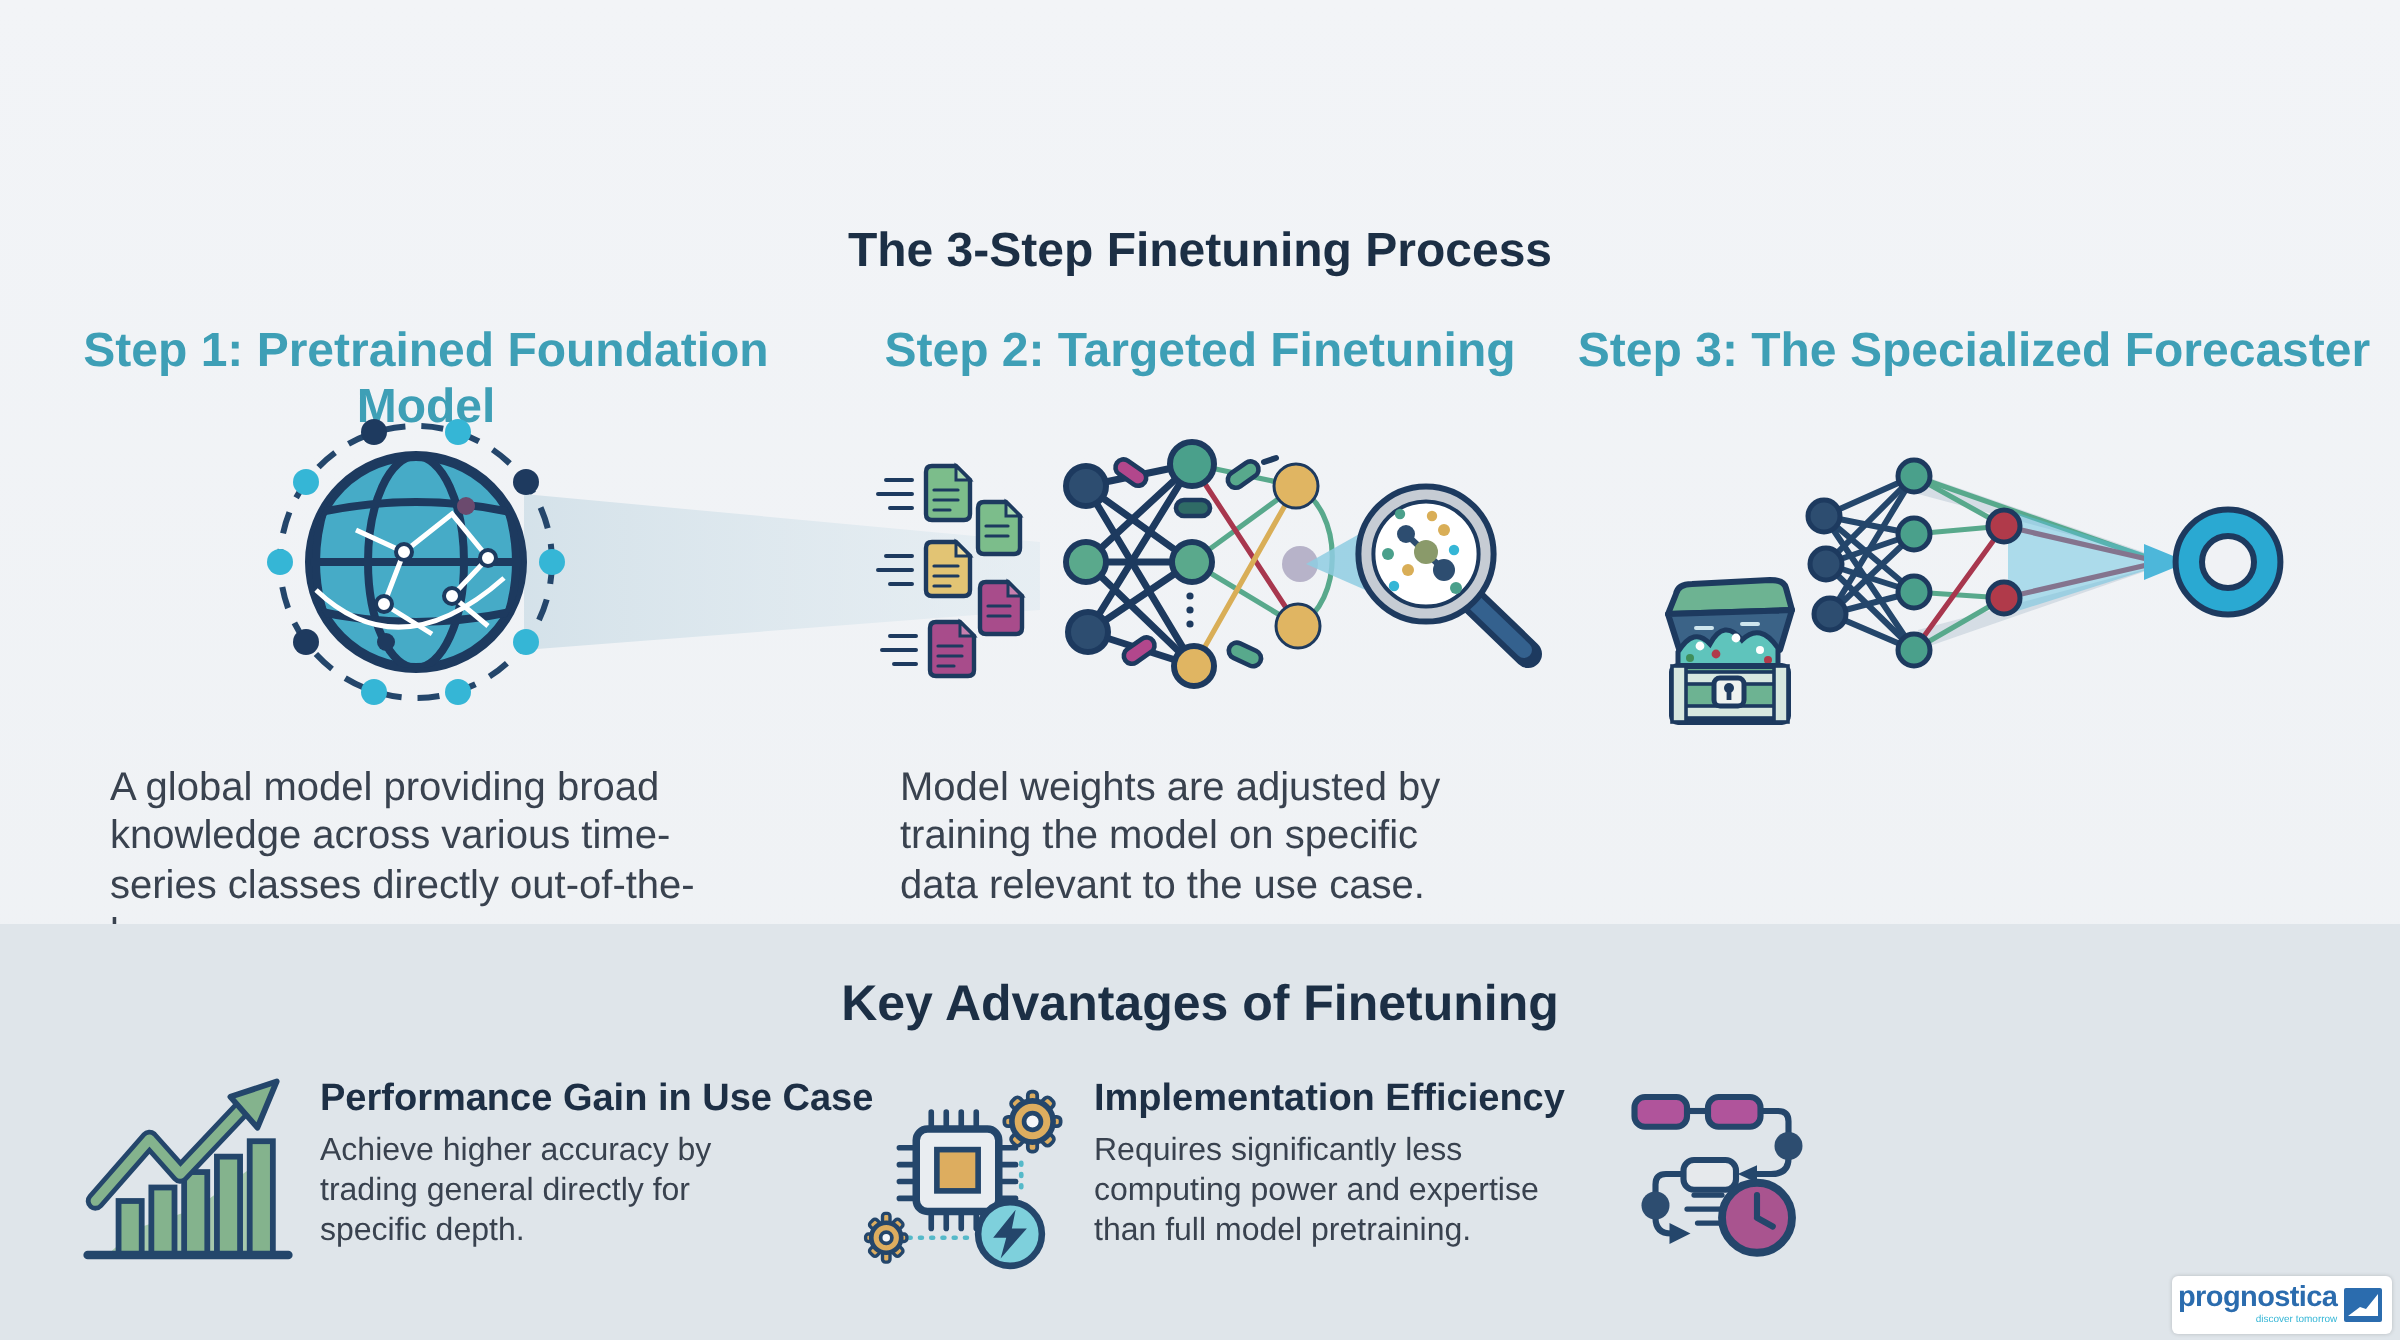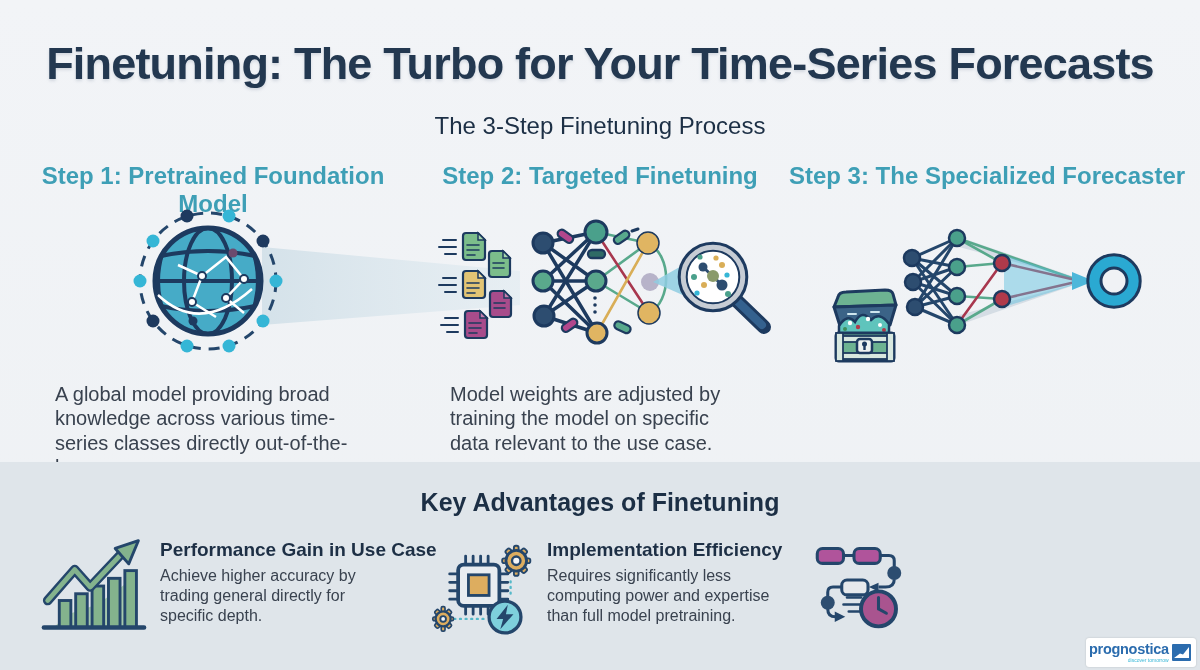--- a/index.html
+++ b/index.html
@@ -5,21 +5,21 @@
   html,body{margin:0;padding:0;}
   body{font-family:"Liberation Sans",sans-serif;background:#c9ced4;}
   .page{position:relative;width:1200px;height:670px;overflow:hidden;
         background:linear-gradient(180deg,#f2f4f7 0%,#eef1f4 100%);}
   .band-bottom{position:absolute;left:0;top:462px;width:1200px;height:208px;
         background:#dfe5ea;}
   .main-title{position:absolute;top:38px;left:0;width:1200px;text-align:center;
         font-size:45px;font-weight:800;letter-spacing:-0.8px;color:#233850;
         text-shadow:0 2px 3px rgba(175,185,198,.45);}
   .process-heading{position:absolute;top:112px;left:0;width:1200px;text-align:center;
-        font-size:24px;font-weight:400;color:#1c2f45;}
+        font-size:24px;font-weight:700;color:#1c2f45;}
   .step-label{position:absolute;top:162px;font-size:24px;font-weight:700;
         color:#3e9fb6;text-align:center;width:400px;}
   .step-label.s1{left:13px;} .step-label.s2{left:400px;} .step-label.s3{left:787px;}
   .illustration-band{position:absolute;left:0;top:195px;width:1200px;height:180px;}
   .step-desc{position:absolute;top:382px;font-size:20px;line-height:1.22;
         color:#39424f;text-align:left;}
   .step-desc.d1{left:55px;width:305px;}
   .step-desc.d2{left:450px;width:300px;}
   .step-desc.d3{left:828px;width:312px;}
   .adv-heading{position:absolute;top:488px;left:0;width:1200px;text-align:center;
@@ -40,21 +40,20 @@
         padding:1px 3px;box-shadow:0 0 2px rgba(0,0,0,.18);}
   .logo-textcol{display:flex;flex-direction:column;align-items:flex-end;margin-right:3px;}
   .logo-name{font-size:14.5px;font-weight:600;color:#2b6cae;letter-spacing:-0.3px;line-height:1;}
   .logo-tagline{font-size:5px;color:#35b6d6;line-height:1;margin-top:1px;}
 </style>
 </head>
 <body>
 
 <div class="page">
 
-  <div class="main-title">Finetuning: The Turbo for Your Time-Series Forecasts</div>
   <div class="process-heading">The 3-Step Finetuning Process</div>
 
   <div class="step-label s1">Step 1: Pretrained Foundation Model</div>
   <div class="step-label s2">Step 2: Targeted Finetuning</div>
   <div class="step-label s3">Step 3: The Specialized Forecaster</div>
 
   <svg class="illustration-band" viewBox="0 0 1200 180">
     <defs>
       <clipPath id="globeClip">
           <circle cx="208" cy="86" r="53"></circle>

